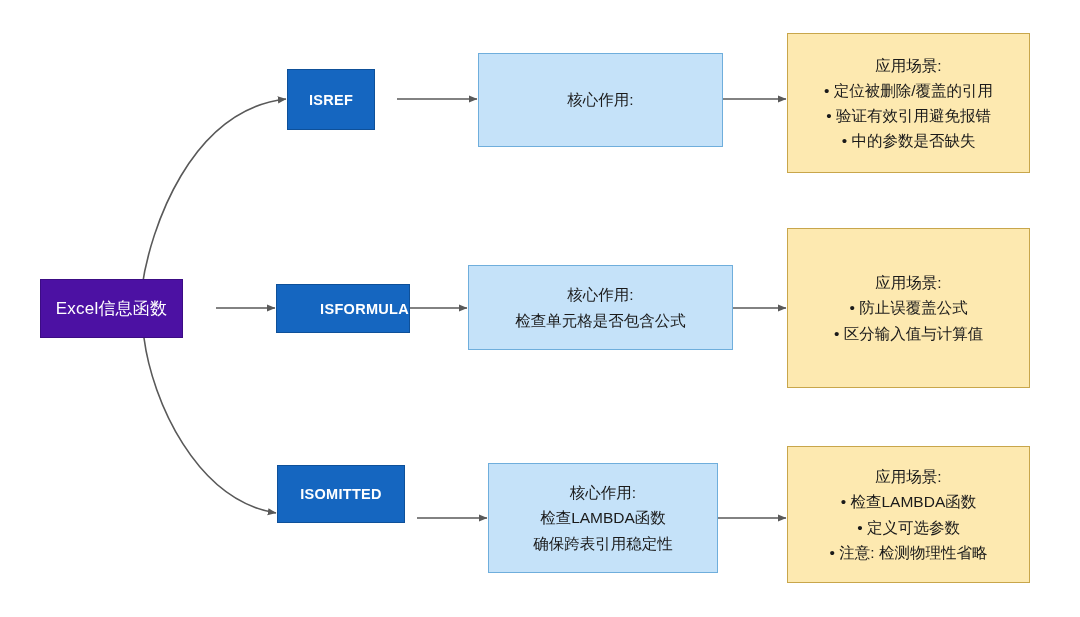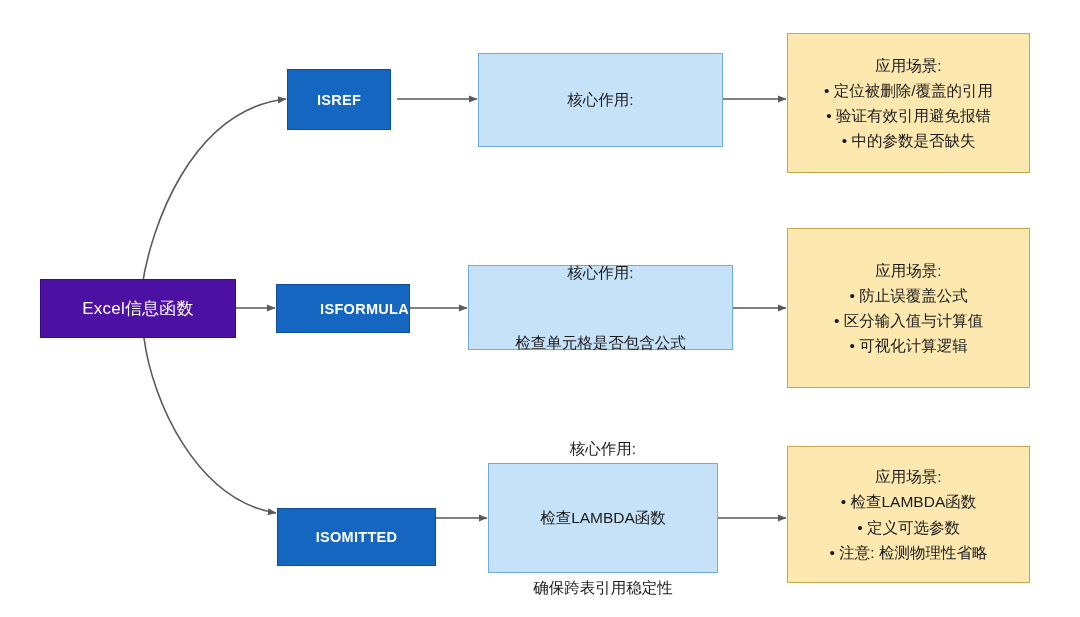--- a/index.html
+++ b/index.html
@@ -51,21 +51,20 @@
     font-weight: 600;
     letter-spacing: 0.3px;
   }
   
   .node-role {
     background: #C5E2F9;
     border: 1px solid #6FAEDC;
     color: #1a1a1a;
     font-size: 15.5px;
     line-height: 1.65;
-    gap: 44px;
   }
   
   .node-scene {
     background: #FDE9B0;
     border: 1px solid #C8A64B;
     color: #1a1a1a;
     font-size: 15.5px;
     line-height: 1.62;
   }
   .line {
@@ -101,25 +100,25 @@
 
     <path d="M410,308 L467,308" fill="none" stroke="#595959" stroke-width="1.6" marker-end="url(#arrowhead)"></path>
 
     <path d="M733,308 L786,308" fill="none" stroke="#595959" stroke-width="1.6" marker-end="url(#arrowhead)"></path>
 
     <path d="M417,518 L487,518" fill="none" stroke="#595959" stroke-width="1.6" marker-end="url(#arrowhead)"></path>
 
     <path d="M718,518 L786,518" fill="none" stroke="#595959" stroke-width="1.6" marker-end="url(#arrowhead)"></path>
   </svg>
 
-  <div class="node node-root" style="left:40px; top:279px; width:196px; height:59px;">
+  <div class="node node-root" style="left:40px; top:279px; width:143px; height:59px;">
     <span class="line">Excel信息函数</span>
   </div>
 
-  <div class="node node-fn" style="left:287px; top:69px; width:104px; height:61px;">
+  <div class="node node-fn" style="left:287px; top:69px; width:88px; height:61px;">
     <span class="line">ISREF</span>
   </div>
 
   <div class="node node-role" style="left:478px; top:53px; width:245px; height:94px;">
     <span class="line">核心作用:</span>
   </div>
 
   <div class="node node-scene" style="left:787px; top:33px; width:243px; height:140px;">
     <span class="line">应用场景:</span>
     <span class="bullet-line"><span>•</span> <span>定位被删除/覆盖的引用</span></span>
@@ -133,24 +132,23 @@
 
   <div class="node node-role" style="left:468px; top:265px; width:265px; height:85px;">
     <span class="line">核心作用:</span>
     <span class="line">检查单元格是否包含公式</span>
   </div>
 
   <div class="node node-scene" style="left:787px; top:228px; width:243px; height:160px;">
     <span class="line">应用场景:</span>
     <span class="bullet-line"><span>•</span> <span>防止误覆盖公式</span></span>
     <span class="bullet-line"><span>•</span> <span>区分输入值与计算值</span></span>
-    <span class="bullet-line"><span>•</span> <span>可视化计算逻辑</span></span>
   </div>
 
-  <div class="node node-fn" style="left:277px; top:508px; width:159px; height:58px;">
+  <div class="node node-fn" style="left:277px; top:465px; width:128px; height:58px;">
     <span class="line">ISOMITTED</span>
   </div>
 
   <div class="node node-role" style="left:488px; top:463px; width:230px; height:110px;">
     <span class="line">核心作用:</span>
     <span class="line">检查LAMBDA函数</span>
     <span class="line">确保跨表引用稳定性</span>
   </div>
 
   <div class="node node-scene" style="left:787px; top:446px; width:243px; height:137px;">

